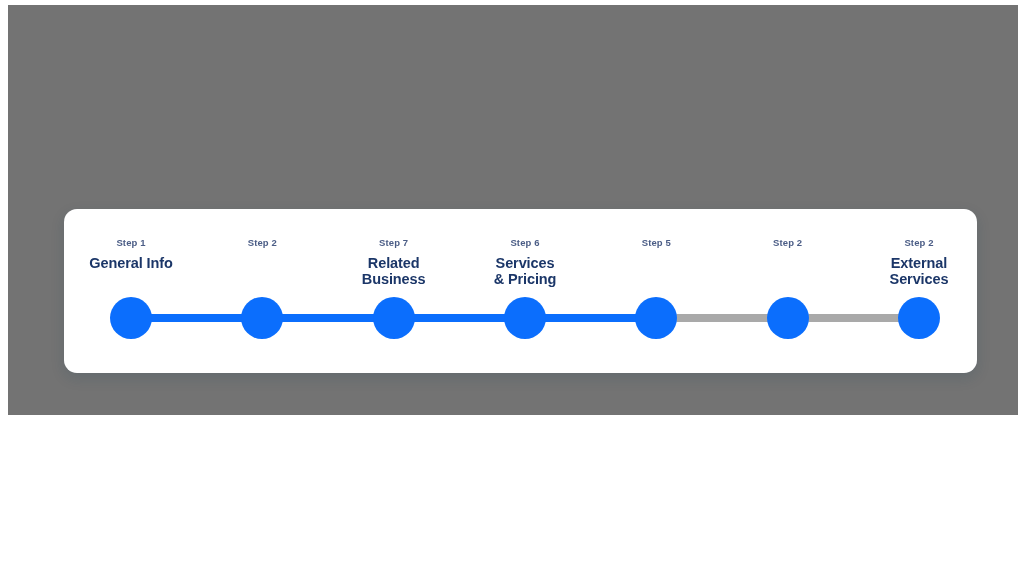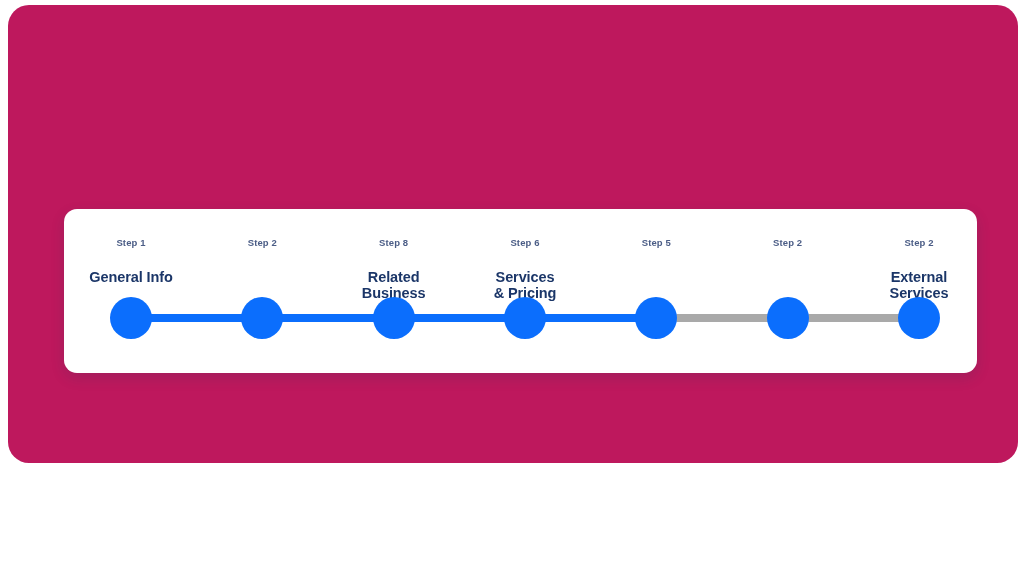--- a/index.html
+++ b/index.html
@@ -23,24 +23,23 @@
     height: 576px;
     background: #ffffff;
     box-sizing: border-box;
   }
 
   #canvas-backdrop {
     position: absolute;
     left: 8px;
     top: 5px;
     width: 1010px;
-    height: 458px;
-    background: #be185d;
+    height: 410px;
+    background: #737373;
     box-sizing: border-box;
-    border-radius: 21px;
   }
 
   
   #stepper-card {
     position: absolute;
     left: 56px;
     top: 204px;
     width: 913px;
     height: 164px;
     background: #ffffff;
@@ -96,21 +95,21 @@
   .step-index {
     font-size: 9.5px;
     font-weight: 600;
     letter-spacing: 0.1px;
     color: #4b5d86;
     line-height: 12px;
     white-space: nowrap;
   }
 
   .step-label {
-    margin-top: 21px;
+    margin-top: 7px;
     font-size: 14.5px;
     font-weight: 700;
     color: #1b3668;
     line-height: 15.5px;
     letter-spacing: -0.1px;
     white-space: pre-line;
   }
 </style>
 </head>
 <body>
@@ -135,21 +134,21 @@
             <div class="step-dot" style="background: rgb(11, 110, 253);"></div>
           </div>
           <div class="step-node" style="left: 198.333px;">
             <div class="step-text">
               <div class="step-index">Step 2</div>
             </div>
             <div class="step-dot" style="background: rgb(11, 110, 253);"></div>
           </div>
           <div class="step-node" style="left: 329.667px;">
             <div class="step-text">
-              <div class="step-index">Step 8</div>
+              <div class="step-index">Step 7</div>
               <div class="step-label">Related
 Business</div>
             </div>
             <div class="step-dot" style="background: rgb(11, 110, 253);"></div>
           </div>
           <div class="step-node" style="left: 461px;">
             <div class="step-text">
               <div class="step-index">Step 6</div>
               <div class="step-label">Services
 &amp; Pricing</div>

